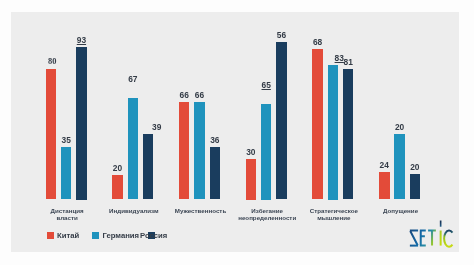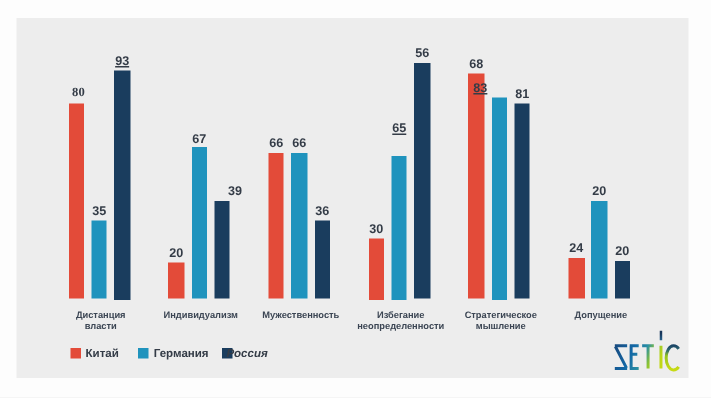--- a/index.html
+++ b/index.html
@@ -23,21 +23,21 @@
         <div class="vlabel" style="left: 28px; top: 45.9px; width: 26.5px; font-family: Liberation Serif, serif;">80</div>
         <div class="bar" style="left: 49.9px; top: 135.6px; width: 10.5px; height: 52.4px; background: rgb(31, 147, 189);"></div>
         <div class="vlabel" style="left: 41.9px; top: 123.6px; width: 26.5px;">35</div>
         <div class="bar" style="left: 65.2px; top: 35.5px; width: 10.5px; height: 152.5px; background: rgb(26, 61, 94);"></div>
         <div class="vlabel" style="left: 57.2px; top: 23.5px; width: 26.5px; text-decoration: underline;">93</div>
         <div class="clabel" style="left: 16.15px; top: 195.6px; width: 80px;">Дистанция
 власти</div>
         <div class="bar" style="left: 101.28px; top: 163.3px; width: 10.5px; height: 24.7px; background: rgb(227, 75, 57);"></div>
         <div class="vlabel" style="left: 93.28px; top: 151.3px; width: 26.5px;">20</div>
         <div class="bar" style="left: 116.58px; top: 86.7px; width: 10.5px; height: 101.3px; background: rgb(31, 147, 189);"></div>
-        <div class="vlabel" style="left: 108.58px; top: 75px; width: 26.5px;">67</div>
+        <div class="vlabel" style="left: 108.58px; top: 62px; width: 26.5px;">67</div>
         <div class="bar" style="left: 131.88px; top: 122.1px; width: 10.5px; height: 65.9px; background: rgb(26, 61, 94);"></div>
         <div class="vlabel" style="left: 123.88px; top: 110.1px; width: 26.5px; text-align: right;">39</div>
         <div class="clabel" style="left: 82.83px; top: 195.6px; width: 80px;">Индивидуализм</div>
         <div class="bar" style="left: 167.96px; top: 90.1px; width: 10.5px; height: 97.9px; background: rgb(227, 75, 57);"></div>
         <div class="vlabel" style="left: 159.96px; top: 78.1px; width: 26.5px;">66</div>
         <div class="bar" style="left: 183.26px; top: 90.1px; width: 10.5px; height: 97.9px; background: rgb(31, 147, 189);"></div>
         <div class="vlabel" style="left: 175.26px; top: 78.1px; width: 26.5px;">66</div>
         <div class="bar" style="left: 198.56px; top: 135.2px; width: 10.5px; height: 52.8px; background: rgb(26, 61, 94);"></div>
         <div class="vlabel" style="left: 190.56px; top: 123.2px; width: 26.5px;">36</div>
         <div class="clabel" style="left: 149.51px; top: 195.6px; width: 80px;">Мужественность</div>
@@ -45,40 +45,40 @@
         <div class="vlabel" style="left: 226.64px; top: 135.5px; width: 26.5px;">30</div>
         <div class="bar" style="left: 249.94px; top: 92px; width: 10.5px; height: 96px; background: rgb(31, 147, 189);"></div>
         <div class="vlabel" style="left: 241.94px; top: 68px; width: 26.5px; text-decoration: underline;">65</div>
         <div class="bar" style="left: 265.24px; top: 30.3px; width: 10.5px; height: 157.7px; background: rgb(26, 61, 94);"></div>
         <div class="vlabel" style="left: 257.24px; top: 18.3px; width: 26.5px;">56</div>
         <div class="clabel" style="left: 216.19px; top: 195.6px; width: 80px;">Избегание
 неопределенности</div>
         <div class="bar" style="left: 301.32px; top: 37.4px; width: 10.5px; height: 150.6px; background: rgb(227, 75, 57);"></div>
         <div class="vlabel" style="left: 293.32px; top: 25.4px; width: 26.5px;">68</div>
         <div class="bar" style="left: 316.62px; top: 53.5px; width: 10.5px; height: 134.5px; background: rgb(31, 147, 189);"></div>
-        <div class="vlabel" style="left: 296px; top: 41.5px; width: 26.5px; text-decoration: underline;">83</div>
+        <div class="vlabel" style="left: 315px; top: 41.5px; width: 26.5px; text-decoration: underline;">83</div>
         <div class="bar" style="left: 331.92px; top: 57.7px; width: 10.5px; height: 130.3px; background: rgb(26, 61, 94);"></div>
         <div class="vlabel" style="left: 323.92px; top: 45.7px; width: 26.5px;">81</div>
         <div class="clabel" style="left: 282.87px; top: 195.6px; width: 80px;">Стратегическое
 мышление</div>
         <div class="bar" style="left: 368px; top: 160.3px; width: 10.5px; height: 27.7px; background: rgb(227, 75, 57);"></div>
         <div class="vlabel" style="left: 360px; top: 148.3px; width: 26.5px;">24</div>
         <div class="bar" style="left: 383.3px; top: 122.2px; width: 10.5px; height: 65.8px; background: rgb(31, 147, 189);"></div>
         <div class="vlabel" style="left: 375.3px; top: 110.2px; width: 26.5px;">20</div>
         <div class="bar" style="left: 398.6px; top: 162.4px; width: 10.5px; height: 25.6px; background: rgb(26, 61, 94);"></div>
         <div class="vlabel" style="left: 390.6px; top: 150.4px; width: 26.5px;">20</div>
         <div class="clabel" style="left: 349.55px; top: 195.6px; width: 80px;">Допущение</div>
       </div>
     <div id="legend">
         <div class="lg-sw" style="left: 35.5px; top: 220.3px; background: rgb(227, 75, 57);"></div>
         <div class="lg-tx" style="left: 46px; top: 219.8px;">Китай</div>
         <div class="lg-sw" style="left: 81px; top: 220.3px; background: rgb(31, 147, 189);"></div>
         <div class="lg-tx" style="left: 91.5px; top: 219.8px;">Германия</div>
         <div class="lg-sw" style="left: 136.5px; top: 220.3px; background: rgb(26, 61, 94);"></div>
-        <div class="lg-tx" style="left: 140px; top: 219.8px; font-style: italic;">Россия</div>
+        <div class="lg-tx" style="left: 129px; top: 219.8px;">Россия</div>
       </div>
     <div id="logo-wrap">
       <svg id="logo-svg" width="48" height="30" viewBox="0 0 192 120">
         <defs>
           <linearGradient id="lg" gradientUnits="userSpaceOnUse" x1="6" y1="40" x2="140" y2="100">
             <stop offset="0" stop-color="#19497d"></stop>
             <stop offset="0.34" stop-color="#1368a6"></stop>
             <stop offset="0.56" stop-color="#2a8fa4"></stop>
             <stop offset="0.70" stop-color="#8cc334"></stop>
             <stop offset="0.86" stop-color="#bdd617"></stop>

